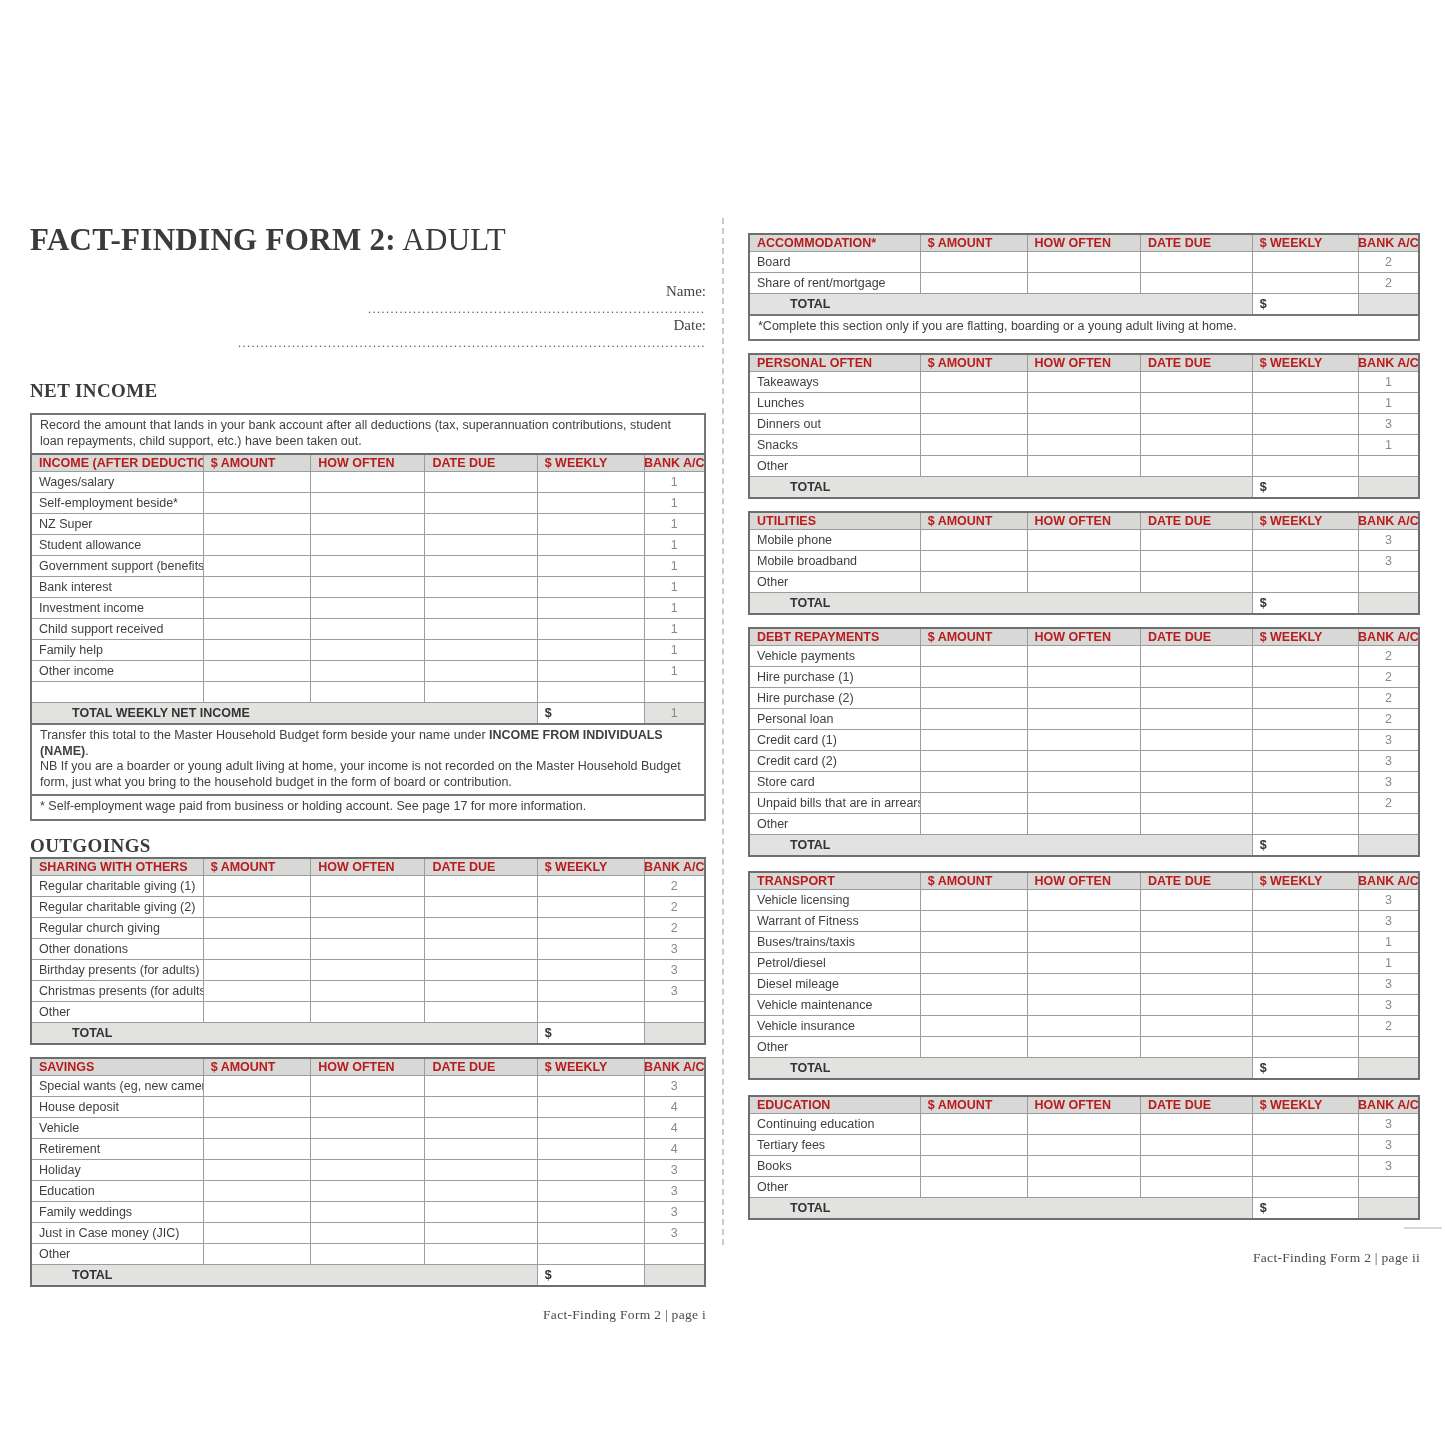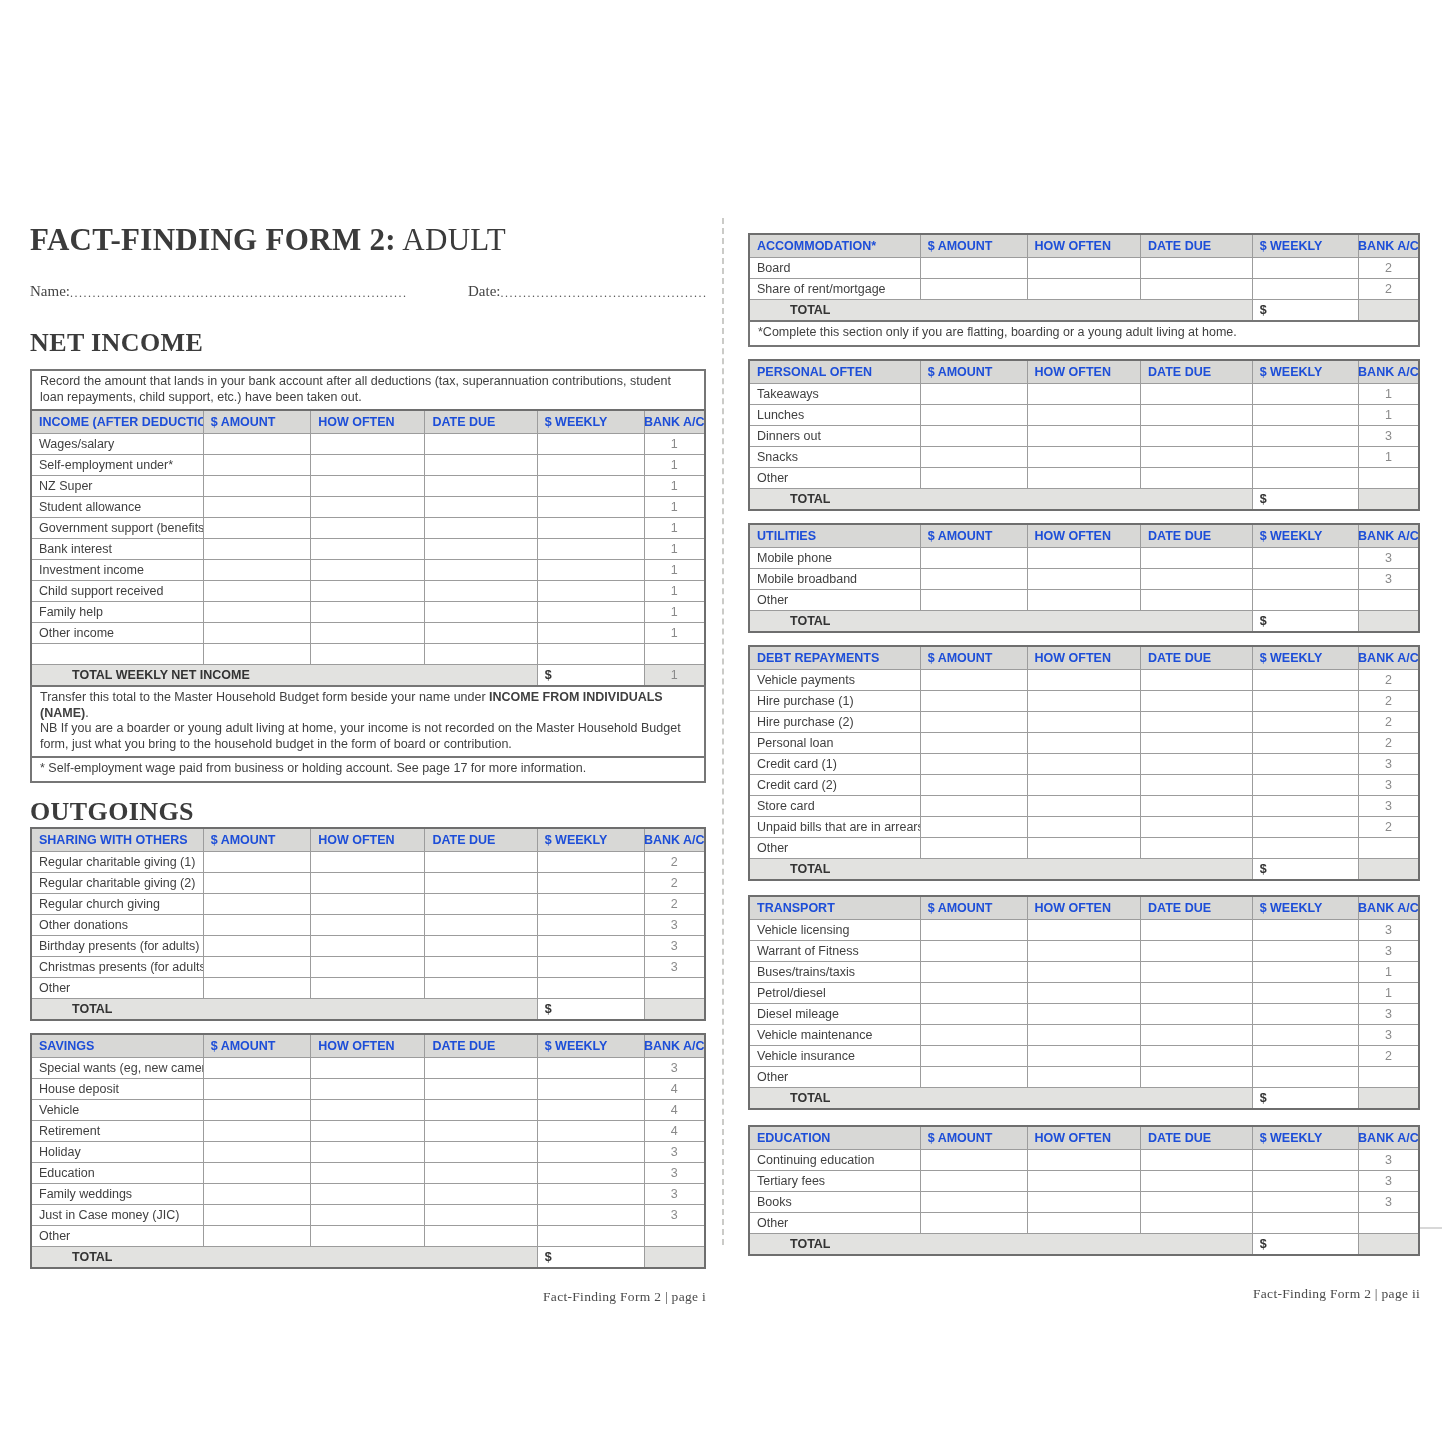--- a/index.html
+++ b/index.html
@@ -12,48 +12,48 @@
 
   
   .fold-line { position:absolute; left:722px; top:218px; height:1027px; width:0;
                border-left:2px dashed #cbcbc8; }
   .scan-mark { position:absolute; left:1404px; top:1227px; width:38px; height:2px; background:#d8d8d8; }
 
   
   .doc-title { font-family:"Liberation Serif", serif; font-size:31px; color:#3b3b3b; line-height:36px; letter-spacing:0.3px; }
   .doc-title .t-bold { font-weight:bold;text-align:right; }
   .namedate { display:flex; align-items:flex-end; margin-top:24px; font-family:"Liberation Serif", serif;
-              font-size:15px; color:#444; line-height:18px; }
+              font-size:15px; color:#444; line-height:18px;flex-direction:column; }
   .dotline { font-family:"Liberation Serif", serif; font-size:12px; letter-spacing:1.5px; color:#555;
              white-space:nowrap; overflow:hidden; height:16px; }
   .dots-name { width:338px; }
   .nd-gap { width:60px; }
   .dots-date { flex:1; }
-  .section-heading { font-family:"Liberation Serif", serif; font-weight:bold; font-size:26px;
+  .section-heading { font-family:"Liberation Serif", serif; font-weight:bold; font-size:19px;
                      color:#3b3b3b; letter-spacing:0.4px; }
   .h-netincome { margin-top:28px; }
   .h-outgoings { margin-top:14px; }
 
   
   .note-box { border:2px solid #767676; background:#fff; padding:3px 8px 4px; font-size:12.5px;
               line-height:1.24; color:#3f3f3f; }
   .attach-below { margin-top:-2px; }
   .mt11 { margin-top:11px; }
 
   
   .ftable { border:2px solid #6e6e6e; background:#fff; font-size:12.5px; color:#3f3f3f; }
   .trow { display:flex; border-top:1px solid #9c9c9c; }
   .trow:first-child { border-top:none; }
   .cell { border-left:1px solid #9c9c9c; display:flex; align-items:center; padding:0 7px;
           height:20px; overflow:hidden; white-space:nowrap; }
   .cell:first-child { border-left:none; }
   .c-label { flex:0 0 25.4%; }
   .c0 { flex:0 0 16%; } .c1 { flex:0 0 17%; } .c2 { flex:0 0 16.7%; } .c3 { flex:0 0 15.9%; }
   .c4 { flex:0 0 9%; justify-content:center; padding:0 2px; }
-  .thead .cell { background:#d8d8d6; font-weight:bold; height:22px; color:#1d4ed8; }
+  .thead .cell { background:#d8d8d6; font-weight:bold; height:16px; color:#b91c1c; }
   .bank { color:#8a8a8a; }
   .total-row .c-merged { flex:0 0 75.1%; background:#e2e2e0; font-weight:bold; color:#333;padding-left:40px; }
   .total-row .c3 { background:#fff; font-weight:bold; color:#333; }
   .total-row .c4 { background:#e2e2e0; }
   .tbl-gap12 { margin-top:12px; }
   .tbl-gap14 { margin-top:14px; }
   .tbl-gap15 { margin-top:15px; }
   .tbl-gap9  { }
 
   .inline-bold { font-weight:bold; }
@@ -97,21 +97,21 @@
       </div>
       <div class="trow ">
         <div class="cell c-label">Wages/salary</div>
         <div class="cell c0"></div>
         <div class="cell c1"></div>
         <div class="cell c2"></div>
         <div class="cell c3"></div>
         <div class="cell c4 bank">1</div>
       </div>
       <div class="trow ">
-        <div class="cell c-label">Self-employment under*</div>
+        <div class="cell c-label">Self-employment beside*</div>
         <div class="cell c0"></div>
         <div class="cell c1"></div>
         <div class="cell c2"></div>
         <div class="cell c3"></div>
         <div class="cell c4 bank">1</div>
       </div>
       <div class="trow ">
         <div class="cell c-label">NZ Super</div>
         <div class="cell c0"></div>
         <div class="cell c1"></div>

